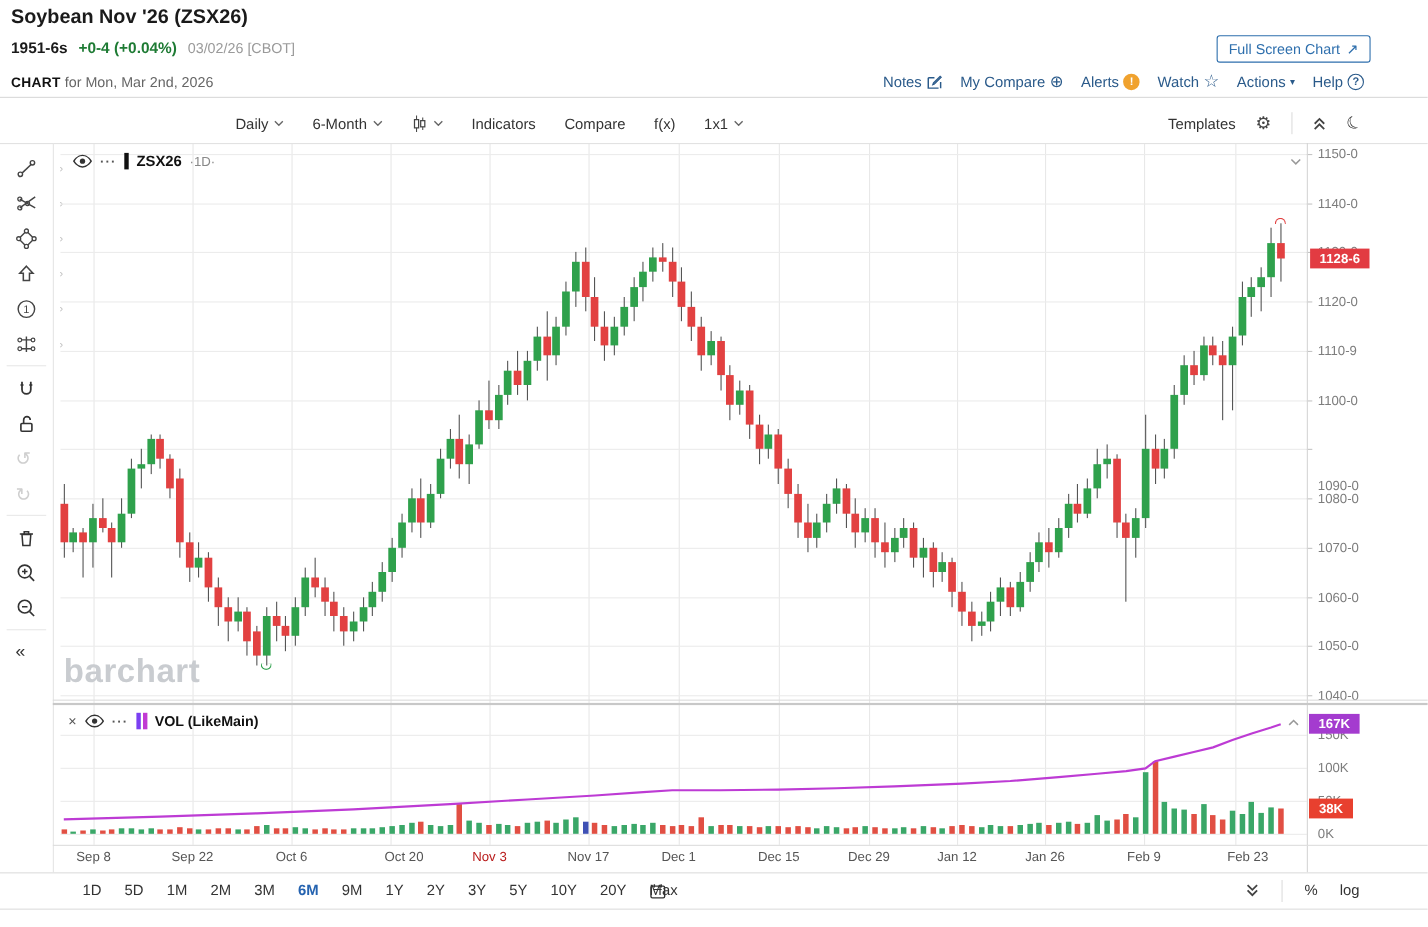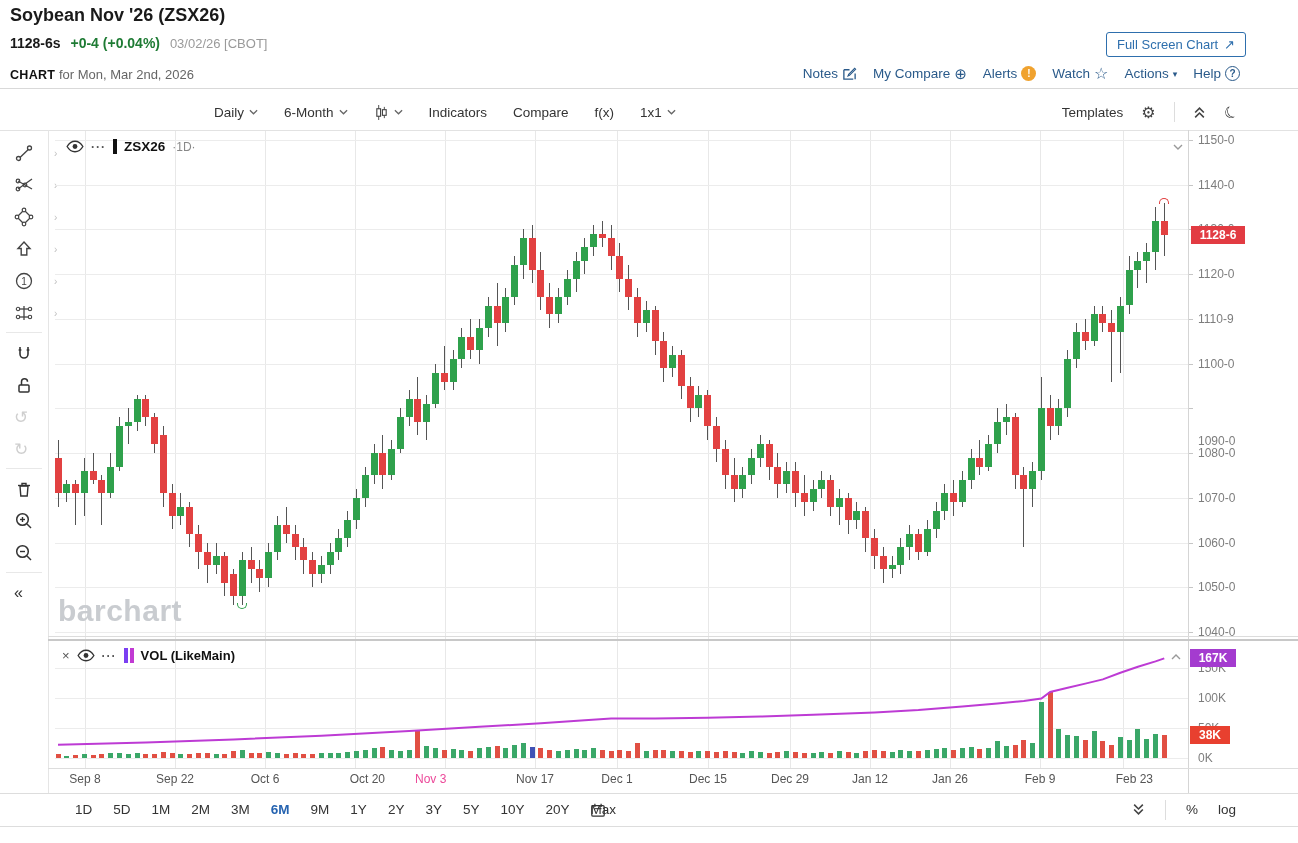--- a/index.html
+++ b/index.html
@@ -79,21 +79,21 @@
                font-size:13.5px; color:#333; }
   .pane-chev { position:absolute; color:#999; }
 </style>
 </head>
 <body>
 
 <div id="app">
 
   <div id="page-title">Soybean Nov '26 (ZSX26)</div>
   <div class="price-row">
-    <span class="last">1128-6s</span>
+    <span class="last">1951-6s</span>
     <span class="chg">+0-4 (+0.04%)</span>
     <span class="sess">03/02/26 [CBOT]</span>
   </div>
   <div class="chart-for-row">
     <b>CHART</b>
     <span>for Mon, Mar 2nd, 2026</span>
   </div>
   <button class="fullscreen-btn">
     <span>Full Screen Chart</span>
     <span>↗</span>
@@ -723,21 +723,21 @@
       <svg width="1133" height="128" style="position: absolute; left: 55px; top: 640px; overflow: visible;">
         <polyline points="3,104.79999999999995 90.80000000000001,102.39999999999998 178.6,99.39999999999998 266.4,95.79999999999995 354.2,91 424.43999999999994,86.79999999999995 485.9,83.20000000000005 529.8,80.20000000000005 556.14,78.39999999999998 600.04,78.39999999999998 652.7199999999999,77.79999999999995 705.4,76.60000000000002 758.0799999999999,74.79999999999995 819.54,72.39999999999998 863.4399999999999,70 907.3399999999999,66.39999999999998 942.4599999999999,63.39999999999998 968.8,61 986.3599999999999,58.60000000000002 995.1399999999999,52 1012.6999999999998,47.799999999999955 1030.26,43.60000000000002 1047.82,39.39999999999998 1065.3799999999999,32.799999999999955 1082.9399999999998,26.799999999999955 1100.5,21.399999999999977 1109.28,18.399999999999977" fill="none" stroke="#bd3bd4" stroke-width="2"></polyline>
       </svg>
       <div style="position: absolute; left: 1191px; top: 226.051px; width: 54px; height: 18px; background: rgb(226, 59, 66); color: rgb(255, 255, 255); font: bold 12px &quot;Liberation Sans&quot;, sans-serif; display: flex; align-items: center; justify-content: center;">1128-6</div>
       <div style="position: absolute; left: 1190px; top: 649.4px; width: 46px; height: 18px; background: rgb(164, 59, 207); color: rgb(255, 255, 255); font: bold 12px &quot;Liberation Sans&quot;, sans-serif; display: flex; align-items: center; justify-content: center;">167K</div>
       <div style="position: absolute; left: 1190px; top: 726.2px; width: 40px; height: 18px; background: rgb(232, 64, 47); color: rgb(255, 255, 255); font: bold 12px &quot;Liberation Sans&quot;, sans-serif; display: flex; align-items: center; justify-content: center;">38K</div>
       <div style="position: absolute; left: 55px; top: 772px; width: 60px; text-align: center; font-size: 12px; color: rgb(85, 85, 85);">Sep 8</div>
       <div style="position: absolute; left: 145px; top: 772px; width: 60px; text-align: center; font-size: 12px; color: rgb(85, 85, 85);">Sep 22</div>
       <div style="position: absolute; left: 235px; top: 772px; width: 60px; text-align: center; font-size: 12px; color: rgb(85, 85, 85);">Oct 6</div>
       <div style="position: absolute; left: 325px; top: 772px; width: 60px; text-align: right; font-size: 12px; color: rgb(85, 85, 85);">Oct 20</div>
-      <div style="position: absolute; left: 415px; top: 772px; width: 60px; text-align: left; font-size: 12px; color: #ec4899;">Nov 3</div>
+      <div style="position: absolute; left: 415px; top: 772px; width: 60px; text-align: center; font-size: 12px; color: #b91c1c;">Nov 3</div>
       <div style="position: absolute; left: 505px; top: 772px; width: 60px; text-align: center; font-size: 12px; color: rgb(85, 85, 85);">Nov 17</div>
       <div style="position: absolute; left: 587px; top: 772px; width: 60px; text-align: center; font-size: 12px; color: rgb(85, 85, 85);">Dec 1</div>
       <div style="position: absolute; left: 678px; top: 772px; width: 60px; text-align: center; font-size: 12px; color: rgb(85, 85, 85);">Dec 15</div>
       <div style="position: absolute; left: 760px; top: 772px; width: 60px; text-align: center; font-size: 12px; color: rgb(85, 85, 85);">Dec 29</div>
       <div style="position: absolute; left: 840px; top: 772px; width: 60px; text-align: center; font-size: 12px; color: rgb(85, 85, 85);">Jan 12</div>
       <div style="position: absolute; left: 920px; top: 772px; width: 60px; text-align: center; font-size: 12px; color: rgb(85, 85, 85);">Jan 26</div>
       <div style="position: absolute; left: 1010px; top: 772px; width: 60px; text-align: center; font-size: 12px; color: rgb(85, 85, 85);">Feb 9</div>
       <div style="position: absolute; left: 1093px; top: 772px; width: 60px; text-align: right; font-size: 12px; color: rgb(85, 85, 85);">Feb 23</div>
     </div>
 

